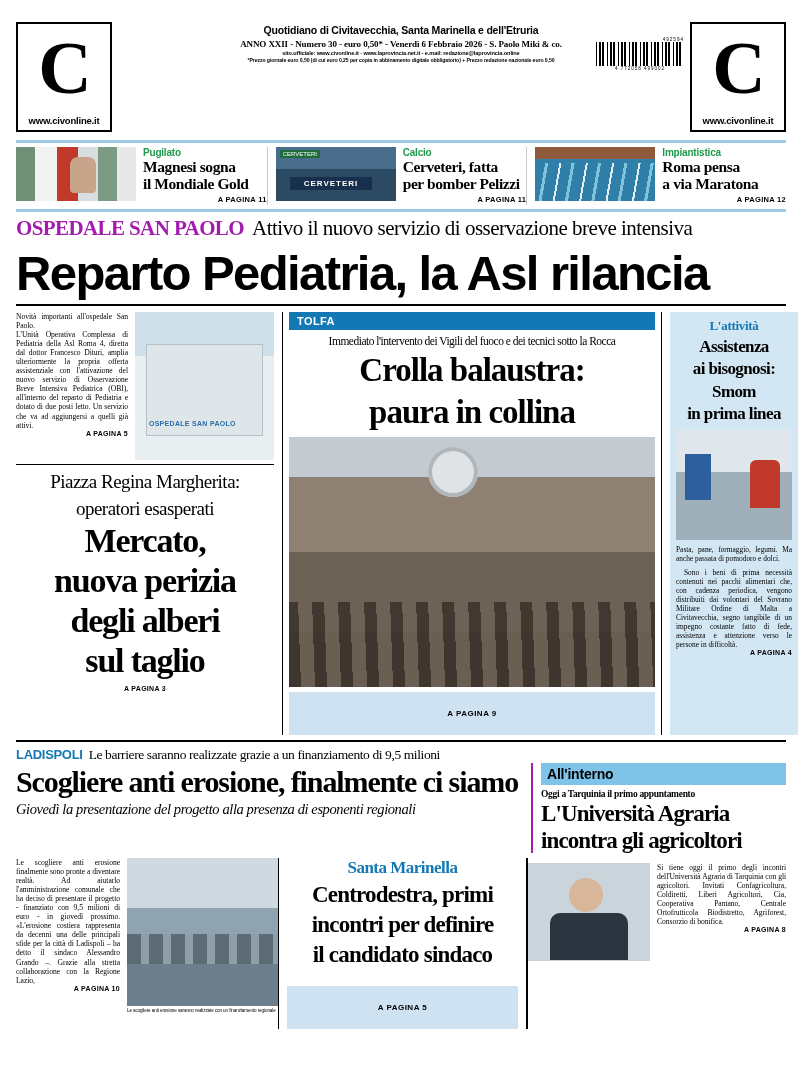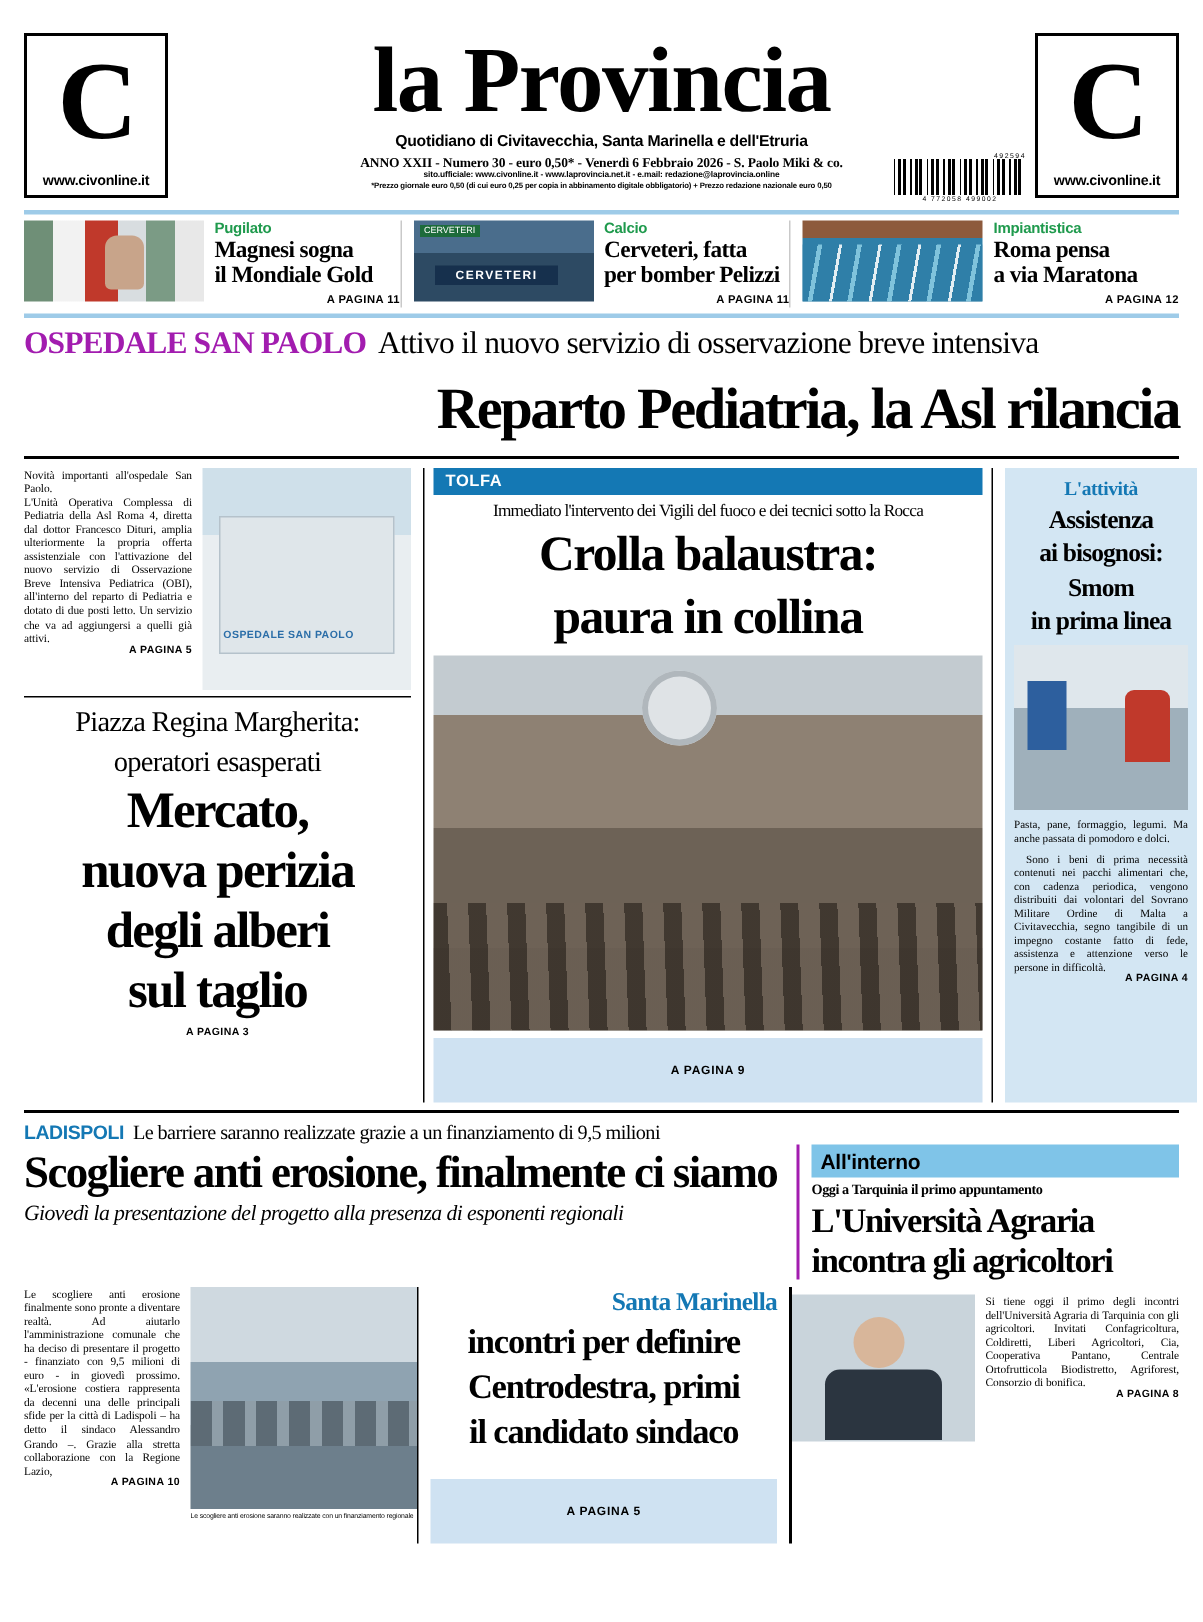--- a/index.html
+++ b/index.html
@@ -62,21 +62,21 @@
   .ph-cerveteri::after{content:"CERVETERI";position:absolute;left:14px;top:30px;font-family:"Liberation Sans",sans-serif;font-weight:bold;font-size:8px;color:#fff;background:#16304d;padding:2px 14px;letter-spacing:1px;}
   .ph-pool{background:
     linear-gradient(180deg,#8d5a3c 0 22%,#2f7fa8 22% 100%);}
   .ph-pool::after{content:"";position:absolute;left:0;top:30%;right:0;bottom:0;
     background:repeating-linear-gradient(100deg,#2f7fa8 0 10px,#7fc3dc 10px 13px,#2f7fa8 13px 24px,#e3eef3 24px 26px);}
 
   
   .kicker-row{display:flex;align-items:baseline;gap:8px;margin-top:2px;}
   .kicker-blue{font-family:"Liberation Serif",serif;font-weight:bold;font-size:21px;color:#a21caf;letter-spacing:-0.6px;}
   .kicker-rest{font-family:"Liberation Serif",serif;font-size:21px;letter-spacing:-0.5px;}
-  .main-head{font-family:Liberation Serif, serif;font-weight:bold;font-size:39px;line-height:52px;letter-spacing:-1.6px;text-align:right;margin:6px 0 0;}
+  .main-head{font-family:Liberation Sans, sans-serif;font-weight:bold;font-size:49px;line-height:52px;letter-spacing:-1.6px;text-align:left;margin:6px 0 0;}
 
   
   .content{display:flex;gap:8px;margin-top:6px;}
   .col-left{width:258px;flex:0 0 auto;}
   .col-mid{width:380px;flex:0 0 auto;border-left:1px solid #000;border-right:1px solid #000;padding:0 6px;box-sizing:border-box;}
   .col-right{width:128px;flex:0 0 auto;background:#d3e6f3;padding:6px 6px 4px;box-sizing:border-box;}
 
   .left-top{display:flex;gap:7px;}
   .left-body{width:112px;flex:0 0 auto;}
   .body-txt{font-family:"Liberation Serif",serif;font-size:7.6px;line-height:9.1px;text-align:justify;letter-spacing:-0.05px;}
@@ -121,21 +121,21 @@
 
   .bot-row{display:flex;gap:0;margin-top:5px;}
   .bot-left{width:262px;flex:0 0 auto;display:flex;gap:7px;}
   .bl-text{width:104px;flex:0 0 auto;}
   .bl-photo{flex:1;height:148px;position:relative;overflow:hidden;background:#aeb9c2;}
   .ph-sea{background:linear-gradient(180deg,#cfd9e0 0 34%,#8fa3b1 34% 62%,#6d7f8c 62% 100%);}
   .ph-sea::after{content:"";position:absolute;left:0;top:52%;width:100%;height:20%;
     background:repeating-linear-gradient(90deg,#5d6b75 0 14px,#8f9ea8 14px 22px);}
   .bl-cap{font-family:"Liberation Sans",sans-serif;font-size:4.6px;margin-top:2px;letter-spacing:-0.1px;}
   .bot-mid{width:250px;flex:0 0 auto;border-left:1px solid #000;border-right:2px solid #000;padding:0 8px;box-sizing:border-box;}
-  .sm-kick{font-family:"Liberation Serif",serif;font-weight:bold;font-size:17px;color:#1478b4;text-align:right;letter-spacing:-0.5px;}
+  .sm-kick{font-family:"Liberation Serif",serif;font-weight:bold;font-size:17px;color:#1478b4;text-align:center;letter-spacing:-0.5px;}
   .sm-head{font-family:"Liberation Serif",serif;font-weight:bold;font-size:23px;line-height:26px;text-align:center;letter-spacing:-0.8px;margin-top:4px;}
   .bot-right{flex:1;}
   .ai-tag{background:#7fc4e8;font-family:"Liberation Sans",sans-serif;font-weight:bold;font-size:14px;padding:3px 6px;letter-spacing:-0.2px;}
   .ai-sub{font-family:"Liberation Serif",serif;font-weight:bold;font-size:9.5px;margin-top:4px;letter-spacing:-0.3px;}
   .ai-head{font-family:"Liberation Serif",serif;font-weight:bold;font-size:23px;line-height:25px;letter-spacing:-0.9px;margin-top:2px;}
   .ai-row{display:flex;gap:7px;margin-top:5px;}
   .ai-photo{width:122px;height:98px;flex:0 0 auto;position:relative;overflow:hidden;background:#b7c3cb;}
   .ph-man{background:linear-gradient(180deg,#c9d4db 0 100%);}
   .ph-man::before{content:"";position:absolute;left:34%;top:16%;width:34px;height:34px;border-radius:50%;background:#d8b69a;}
   .ph-man::after{content:"";position:absolute;left:18%;top:52%;width:64%;height:48%;background:#2b3540;border-radius:10px 10px 0 0;}
@@ -147,21 +147,20 @@
 <div class="page">
 
   <div class="masthead">
 
     <div class="logo-box">
       <div class="logo-c">C</div>
       <div class="logo-url">www.civonline.it</div>
     </div>
 
     <div class="title-wrap">
-      <div class="paper-title">la Provincia</div>
       <div class="subtitle">Quotidiano di Civitavecchia, Santa Marinella e dell'Etruria</div>
       <div class="issue-row">
         <div class="issue-line1">ANNO XXII - Numero 30 - euro 0,50* - Venerdì 6 Febbraio 2026 - S. Paolo Miki &amp; co.</div>
         <div class="issue-line2">sito.ufficiale: www.civonline.it - www.laprovincia.net.it - e.mail: redazione@laprovincia.online</div>
         <div class="issue-line3">*Prezzo giornale euro 0,50 (di cui euro 0,25 per copia in abbinamento digitale obbligatorio) + Prezzo redazione nazionale euro 0,50</div>
         <div class="barcode">
           <div class="bc-top">492594</div>
           <div class="bars"></div>
           <div class="bnum">4  772058 499002</div>
         </div>
@@ -294,22 +293,22 @@
         <div class="pg-ref">A PAGINA 10</div>
       </div>
       <div style="flex:1;">
         <div class="bl-photo ph-sea"></div>
         <div class="bl-cap">Le scogliere anti erosione saranno realizzate con un finanziamento regionale</div>
       </div>
     </div>
 
     <div class="bot-mid">
       <div class="sm-kick">Santa Marinella</div>
+      <div class="sm-head">Centrodestra, primi</div>
       <div class="sm-head">incontri per definire</div>
-      <div class="sm-head">Centrodestra, primi</div>
       <div class="sm-head">il candidato sindaco</div>
       <div class="cap-bar" style="margin-top:18px;">A PAGINA 5</div>
     </div>
 
     <div class="bot-right">
       <div class="ai-row">
         <div class="ai-photo ph-man"></div>
         <div class="ai-text">
           <div class="body-txt">Si tiene oggi il primo degli incontri dell'Università Agraria di Tarquinia con gli agricoltori. Invitati Confagricoltura, Coldiretti, Liberi Agricoltori, Cia, Cooperativa Pantano, Centrale Ortofrutticola Biodistretto, Agriforest, Consorzio di bonifica.</div>
           <div class="pg-ref">A PAGINA 8</div>

